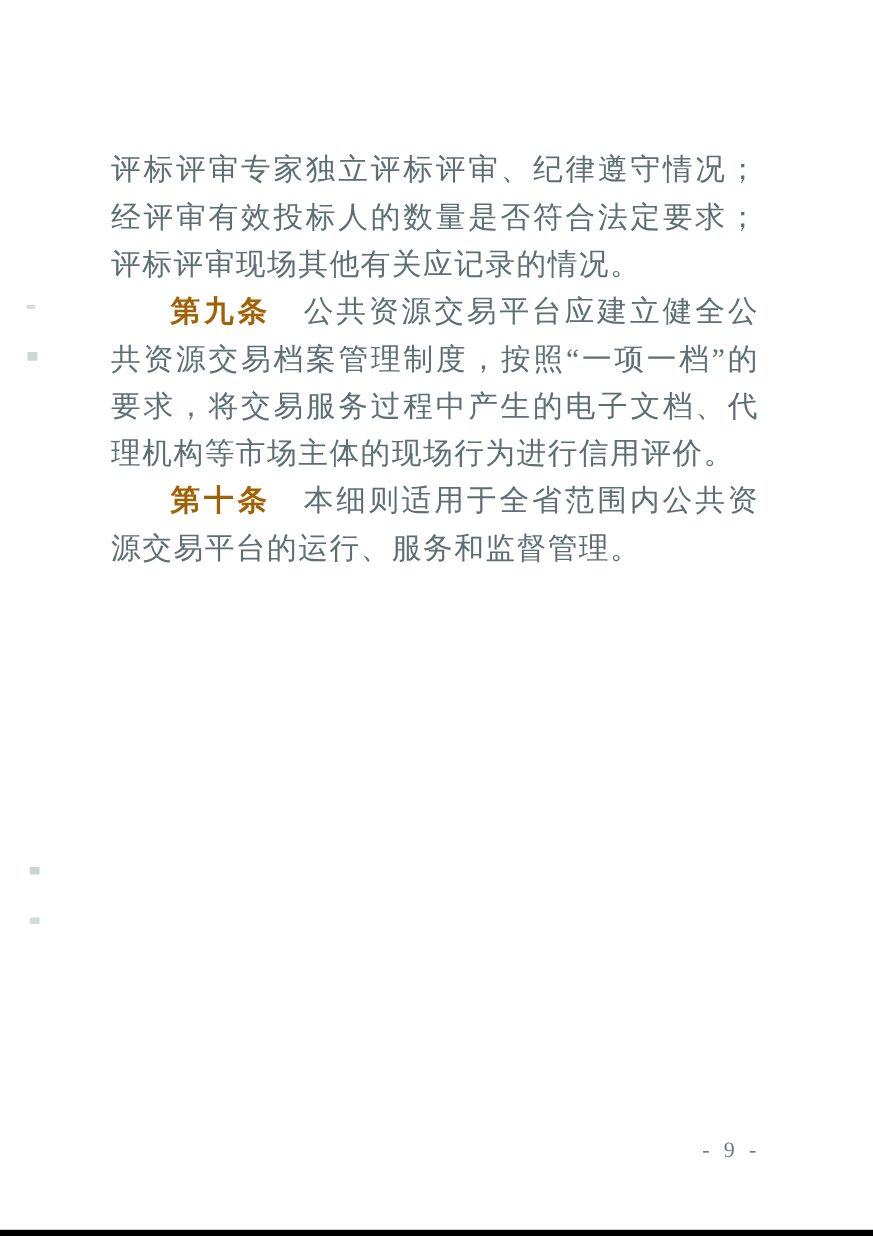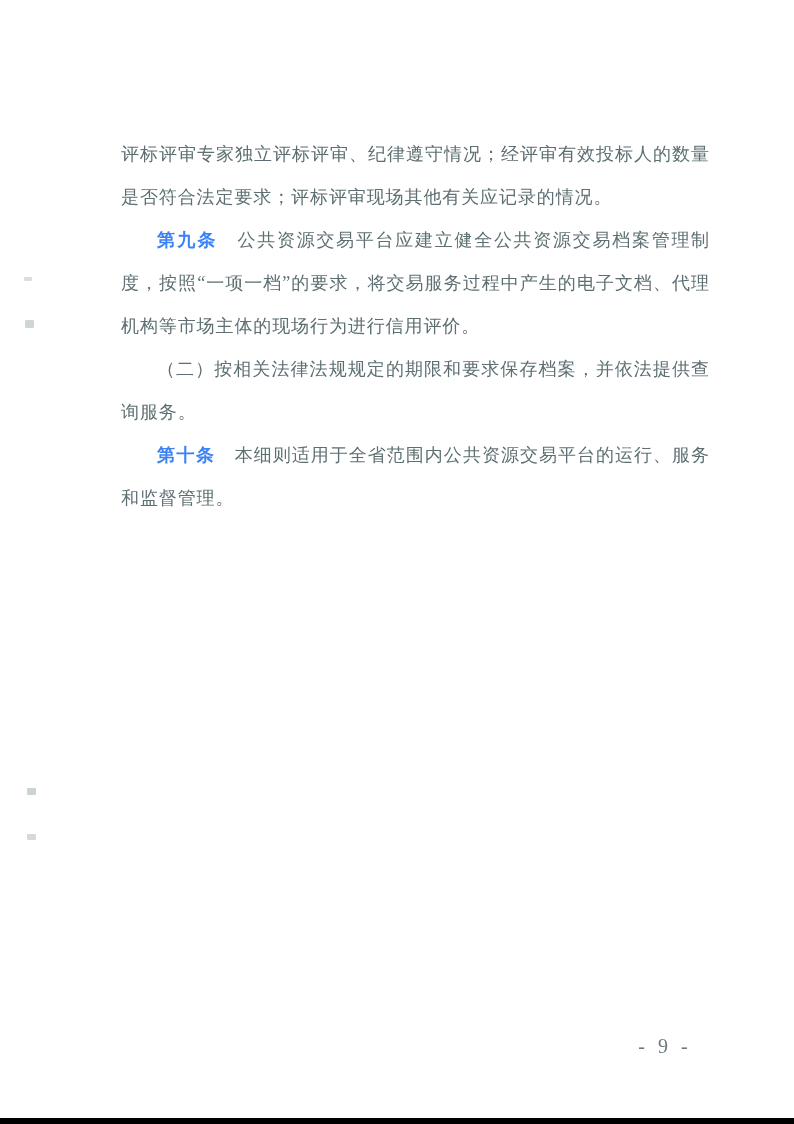--- a/index.html
+++ b/index.html
@@ -10,39 +10,39 @@
   .page {
     position: relative;
     width: 794px;
     height: 1124px;
     background: #ffffff;
     overflow: hidden;
     font-family: "Liberation Serif", "DejaVu Serif", serif;
   }
   .body-text {
     position: absolute;
-    left: 121px;
+    left: 101px;
     top: 133px;
     width: 589px;
-    font-size: 18px;
+    font-size: 27px;
     line-height: 43px;
     color: #5d6f72;
     text-align: justify;
     letter-spacing: 0.05em;
   }
   .para {
     margin: 0;
     padding: 0;
   }
   .para.indent {
     text-indent: 2em;
   }
   .term {
     font-weight: 700;
-    color: #3b82f6;
+    color: #a16207;
     letter-spacing: 0.08em;
   }
   .page-number {
     position: absolute;
     left: 628px;
     top: 1034px;
     width: 74px;
     text-align: center;
     font-size: 20px;
     line-height: 24px;
@@ -73,21 +73,20 @@
 
 <div class="page">
 
   <div class="body-text">
     <p class="para"><span>评标评审专家独立评标评审、纪律遵守情况；经评审有效投标人的数量是否符合法定要求；评标评审现场其他有关应记录的情况。</span></p>
 
 
     <p class="para indent"><b class="term">第九条</b><span>　公共资源交易平台应建立健全公共资源交易档案管理制度，按照“一项一档”的要求，将交易服务过程中产生的电子文档、代理机构等市场主体的现场行为进行信用评价。</span></p>
 
 
-    <p class="para indent"><span>（二）按相关法律法规规定的期限和要求保存档案，并依法提供查询服务。</span></p>
 
 
     <p class="para indent"><b class="term">第十条</b><span>　本细则适用于全省范围内公共资源交易平台的运行、服务和监督管理。</span></p>
   </div>
 
   <div class="page-number">- 9 -</div>
 
   <div class="artifact a1"></div>
   <div class="artifact a2"></div>
   <div class="artifact a3"></div>

